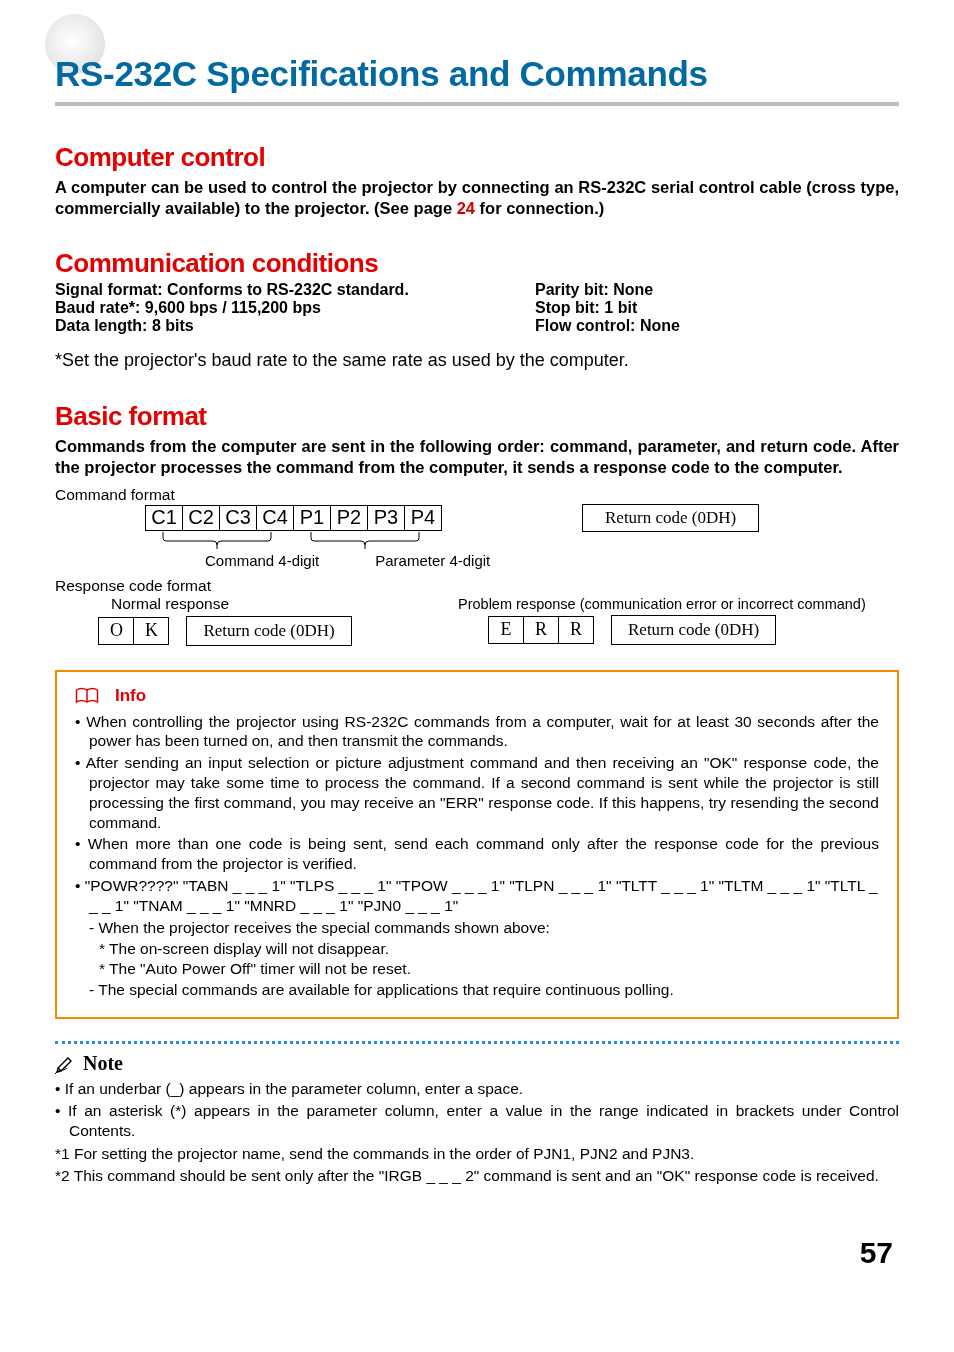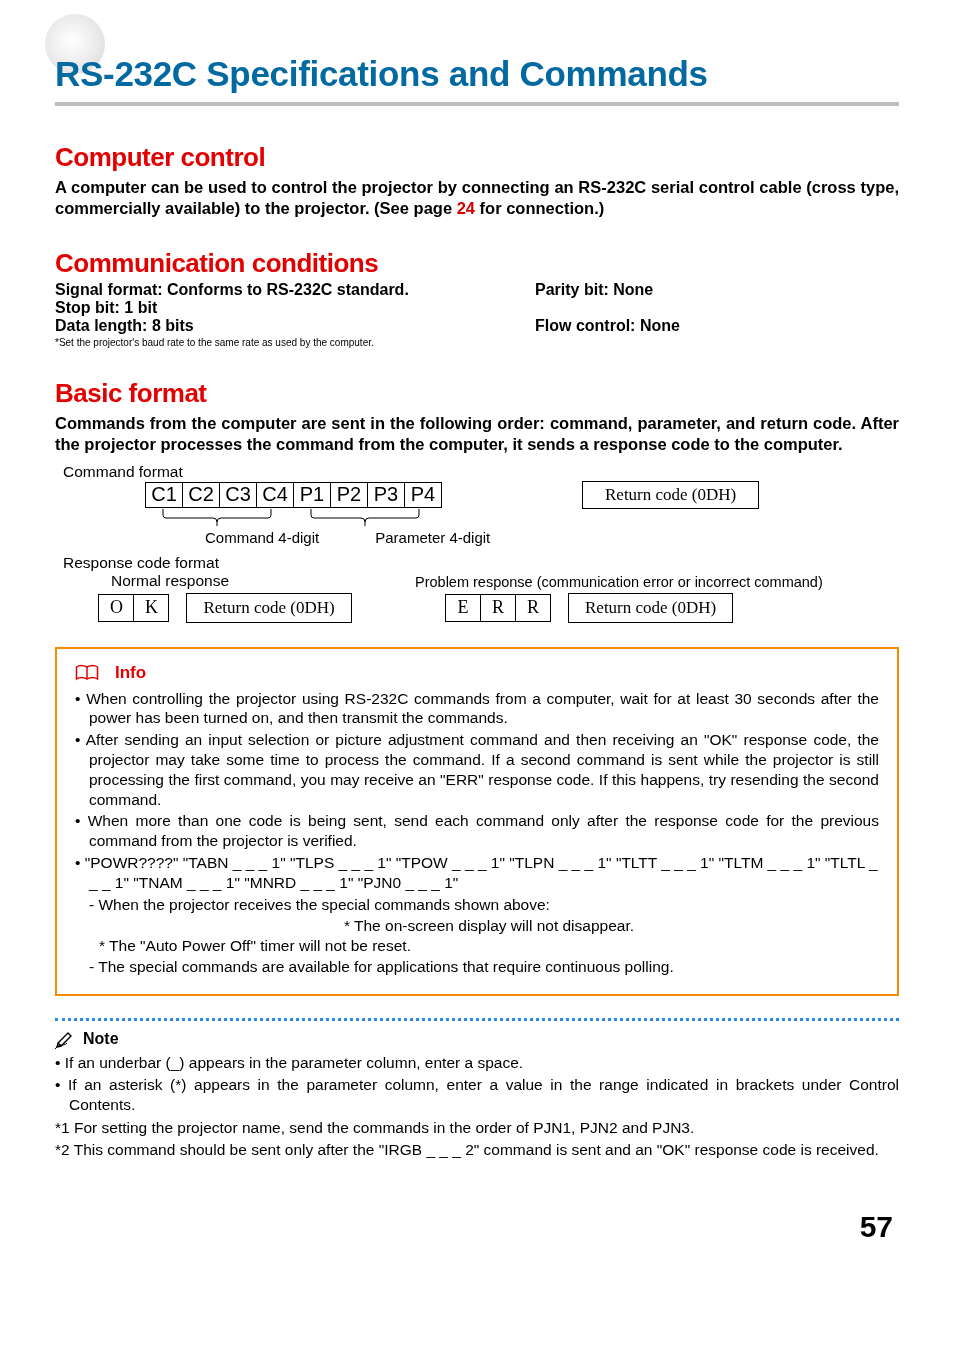--- a/index.html
+++ b/index.html
@@ -49,31 +49,31 @@
   }
   .bold-p {
     font-weight: bold;
     font-size: 16.5px;
     margin: 4px 0 0 0;
     line-height: 1.25;
     text-align: justify;
   }
   .bold-p .pagelink { color: #d40000; font-weight: bold; }
   .plain {
-    font-size: 10px;
-    margin: 2px 0 0 0;
+    font-size: 18px;
+    margin: 15px 0 0 0;
   }
   .two-col {
     display: flex;
     font-weight: bold;
     font-size: 16px;
   }
   .two-col > div:first-child { flex: 0 0 480px; }
   .two-col > div:last-child { flex: 1; }
-  .small-label { font-size: 15.5px; margin: 8px 0 0 8px; }
+  .small-label { font-size: 15.5px; margin: 8px 0 0 0; }
   
   .diagram { margin-top: 6px; font-size: 15px; }
   .row { display: flex; align-items: center; }
   .cells { display: flex; border: 1px solid #000; margin-left: 90px; }
   .cells .cell {
     width: 36px;
     height: 24px;
     border-right: 1px solid #000;
     display: flex;
     align-items: center;
@@ -130,21 +130,21 @@
   .info-list .li { padding-left: 14px; text-indent: -14px; margin: 2px 0;}
   .info-list .sub { padding-left: 24px; text-indent: 0; margin: 1px 0;}
   
   .dot-rule {
     margin-top: 22px;
     border: none;
     border-top: 3px dotted #2a8ae8;
     height: 0;
   }
   .note-head { display:flex; align-items:center; gap:6px; margin-top:4px;}
-  .note-head .label { font-weight: bold; font-size: 16px;}
+  .note-head .label { font-weight: bold; font-size: 20px; font-family: Liberation Serif, serif;}
   .note-list { font-size: 15.5px; line-height: 1.3; margin-top: 4px; text-align: justify;}
   .note-list .li { padding-left: 14px; text-indent: -14px; margin: 2px 0;}
   .note-list .star { padding-left: 24px; text-indent: -24px; margin: 2px 0;}
   .pagenum {
     text-align: right;
     font-size: 30px;
     font-weight: bold;
     margin-top: 50px;
     padding-right: 6px;
   }
@@ -161,20 +161,21 @@
   <p class="bold-p">
     <span>A computer can be used to control the projector by connecting an RS-232C serial control cable (cross type, commercially available) to the projector. (See page </span><span class="pagelink">24</span><span> for connection.)</span>
   </p>
 
   <h2 class="red">Communication conditions</h2>
   <div class="two-col">
     <div>Signal format: Conforms to RS-232C standard.</div>
     <div>Parity bit: None</div>
   </div>
   <div class="two-col">
+    <div>Baud rate*: 9,600 bps / 115,200 bps</div>
     <div>Stop bit: 1 bit</div>
   </div>
   <div class="two-col">
     <div>Data length: 8 bits</div>
     <div>Flow control: None</div>
   </div>
   <p class="plain">*Set the projector's baud rate to the same rate as used by the computer.</p>
 
   <h2 class="red">Basic format</h2>
   <p class="bold-p">Commands from the computer are sent in the following order: command, parameter, and return code. After the projector processes the command from the computer, it sends a response code to the computer.</p>
@@ -198,21 +199,21 @@
       <path d="M 18 0 L 18 6 Q 18 9 21 9 L 68 9 Q 72 9 72 13 L 72 17 M 126 0 L 126 6 Q 126 9 123 9 L 76 9 Q 72 9 72 13" stroke="#000" fill="none" stroke-width="1"></path>
       <path d="M 166 0 L 166 6 Q 166 9 169 9 L 216 9 Q 220 9 220 13 L 220 17 M 274 0 L 274 6 Q 274 9 271 9 L 224 9 Q 220 9 220 13" stroke="#000" fill="none" stroke-width="1"></path>
     </svg>
     <div class="under-labels">
       <span>Command 4-digit</span>
       <span>Parameter 4-digit</span>
     </div>
 
     <div class="small-label">Response code format</div>
 
-    <div style="display:flex; gap:20px; align-items:flex-end;">
+    <div style="display:flex; gap:63px; align-items:center;">
       <div style="flex:0 0 340px;">
         <div class="resp-label" style="text-align:left; padding-left:56px;">Normal response</div>
         <div class="resp-group" style="justify-content:center;">
           <div class="sq-cells">
             <div class="cell">O</div>
             <div class="cell">K</div>
           </div>
           <div class="ret-box2">Return code (0DH)</div>
         </div>
       </div>
@@ -237,21 +238,21 @@
         <line x1="16" y1="4" x2="16" y2="20" stroke="#e20000" stroke-width="2"></line>
       </svg>
       <span class="label">Info</span>
     </div>
     <div class="info-list">
       <div class="li">• <span>When controlling the projector using RS-232C commands from a computer, wait for at least 30 seconds after the power has been turned on, and then transmit the commands.</span></div>
       <div class="li">• <span>After sending an input selection or picture adjustment command and then receiving an "OK" response code, the projector may take some time to process the command. If a second command is sent while the projector is still processing the first command, you may receive an "ERR" response code. If this happens, try resending the second command.</span></div>
       <div class="li">• <span>When more than one code is being sent, send each command only after the response code for the previous command from the projector is verified.</span></div>
       <div class="li" style="text-align:left;">• <span>"POWR????" "TABN _ _ _ 1" "TLPS _ _ _ 1" "TPOW _ _ _ 1" "TLPN _ _ _ 1" "TLTT _ _ _ 1" "TLTM _ _ _ 1" "TLTL _ _ _ 1" "TNAM _ _ _ 1" "MNRD _ _ _ 1" "PJN0 _ _ _ 1"</span></div>
       <div class="sub" style="padding-left:14px; text-align:left;">- When the projector receives the special commands shown above:</div>
-      <div class="sub" style="text-align:center;">* The on-screen display will not disappear.</div>
+      <div class="sub" style="text-align:left;">* The on-screen display will not disappear.</div>
       <div class="sub" style="text-align:left;">* The "Auto Power Off" timer will not be reset.</div>
       <div class="sub" style="padding-left:14px; text-align:left;">- The special commands are available for applications that require continuous polling.</div>
     </div>
   </div>
 
   <hr class="dot-rule">
   <div class="note-head">
     <svg width="22" height="20" viewBox="0 0 22 20">
       <path d="M3 14 L13 4 L16 7 L6 17 L2 18 Z" fill="none" stroke="#000" stroke-width="1.4"></path>
       <path d="M3 14 L6 17" stroke="#000" stroke-width="1.4"></path>

